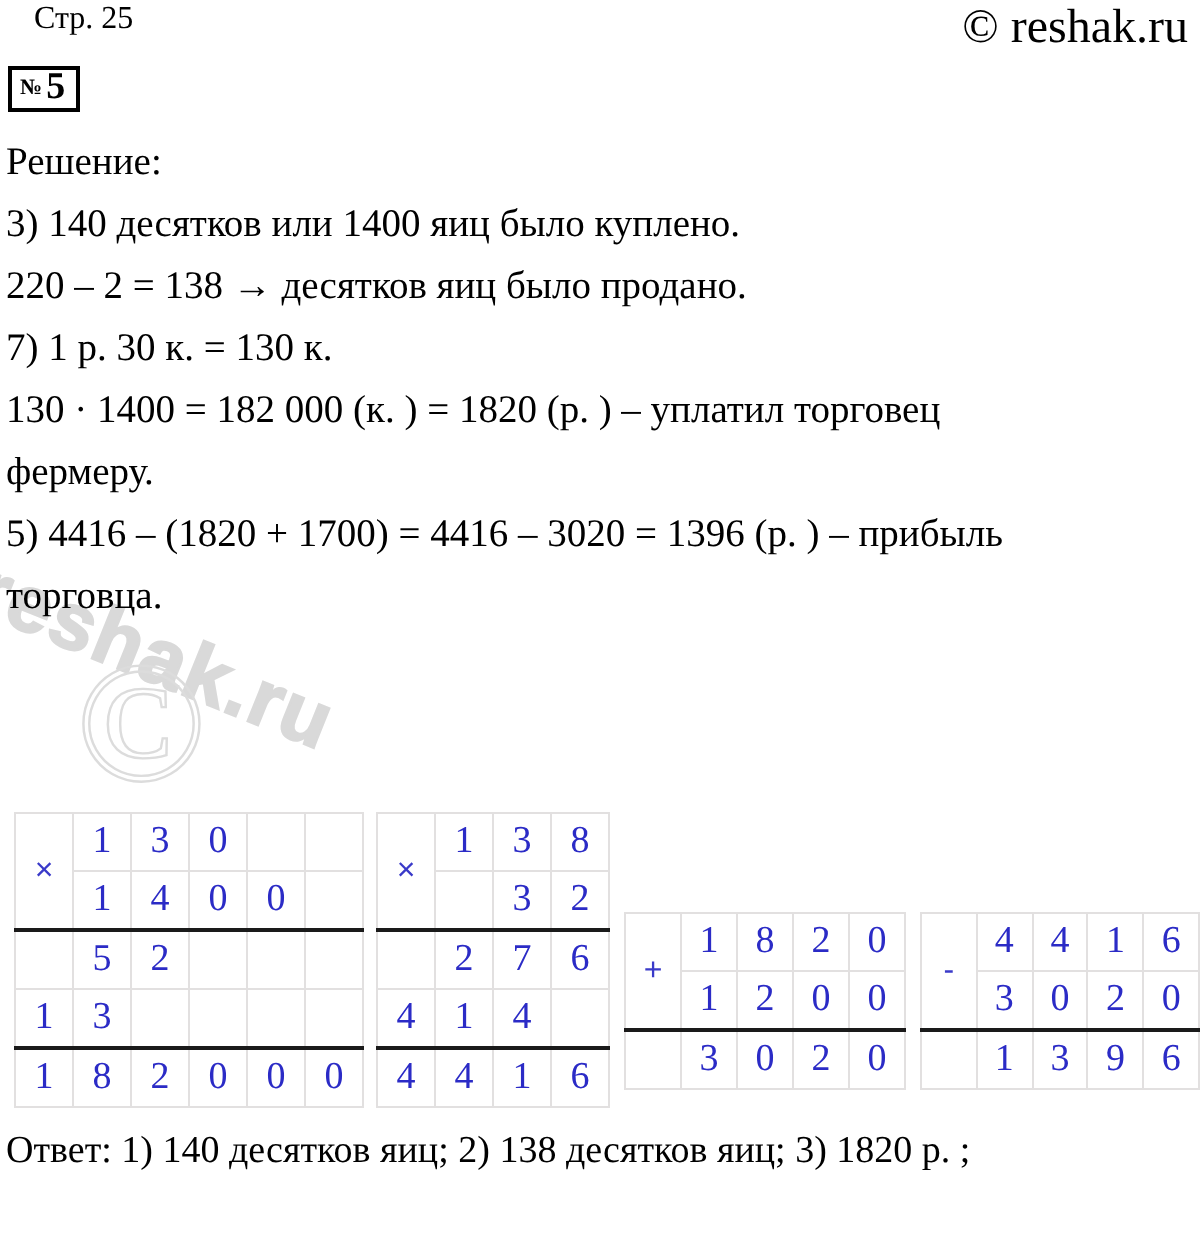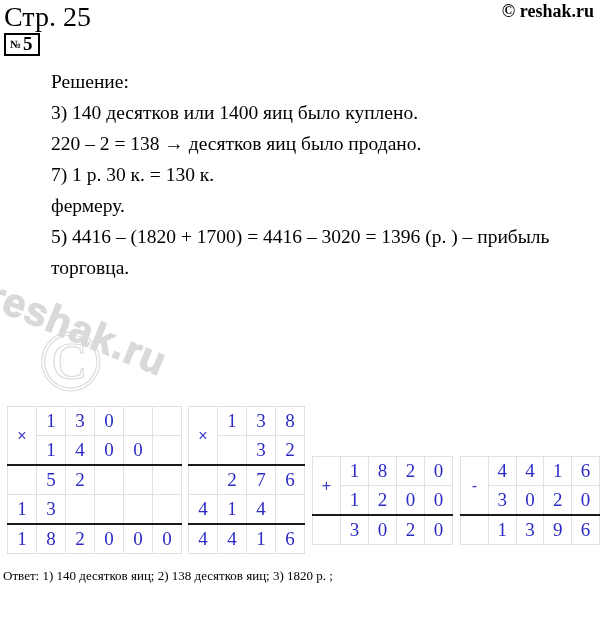--- a/index.html
+++ b/index.html
@@ -58,28 +58,27 @@
     padding: 0;
   }
 
   #topbar {
     position: absolute;
     left: 0; top: 0;
     width: 600px; height: 28px;
   }
   #page-label {
     position: absolute;
-    left: 4px; top: 1px;
-    font-size: 28px;
+    left: 17px; top: 1px;
+    font-size: 16px;
   }
   #copyright {
     position: absolute;
     right: 6px; top: 1px;
-    font-size: 18px;
-    font-weight: bold;
+    font-size: 24px;
   }
 
   #task-badge {
     position: absolute;
     left: 4px; top: 33px;
     border: 2px solid #000;
     padding: 0px 5px 1px 4px;
     line-height: 1;
     display: flex;
     align-items: flex-end;
@@ -103,21 +102,20 @@
   #solution {
     position: absolute;
     left: 3px;
     top: 66px;
     width: 594px;
   }
   .sol-line {
     font-size: 19.5px;
     line-height: 31px;
     white-space: nowrap;
-    margin-left: 48px;
   }
 
   
   #grids {
     position: absolute;
     left: 0;
     top: 402px;
     width: 600px;
     height: 148px;
   }
@@ -156,21 +154,21 @@
   #calc4 td { width: 27px; }
 
   
   #answer {
     position: absolute;
     left: 3px;
     top: 561px;
     width: 594px;
   }
   .ans-line {
-    font-size: 13px;
+    font-size: 19px;
     line-height: 29px;
     white-space: nowrap;
   }
   .ans-line.indent { padding-left: 64px; }
 </style>
 </head>
 <body>
 
 <div id="watermark">
   <span class="wm-text">reshak.ru</span>
@@ -187,20 +185,21 @@
   <div id="task-badge">
     <span class="num-sign">№</span>
     <span class="num-val">5</span>
   </div>
 
   <div id="solution">
     <div class="sol-line">Решение:</div>
     <div class="sol-line">3) 140 десятков или 1400 яиц было куплено.</div>
     <div class="sol-line">220 – 2 = 138 → десятков яиц было продано.</div>
     <div class="sol-line">7) 1 р. 30 к. = 130 к.</div>
+    <div class="sol-line">130 · 1400 = 182 000 (к. ) = 1820 (р. ) – уплатил торговец</div>
     <div class="sol-line">фермеру.</div>
     <div class="sol-line">5) 4416 – (1820 + 1700) = 4416 – 3020 = 1396 (р. ) – прибыль</div>
     <div class="sol-line">торговца.</div>
   </div>
 
   <div id="grids">
 
     <table class="calc" id="calc1">
       <tbody>
         <tr>

